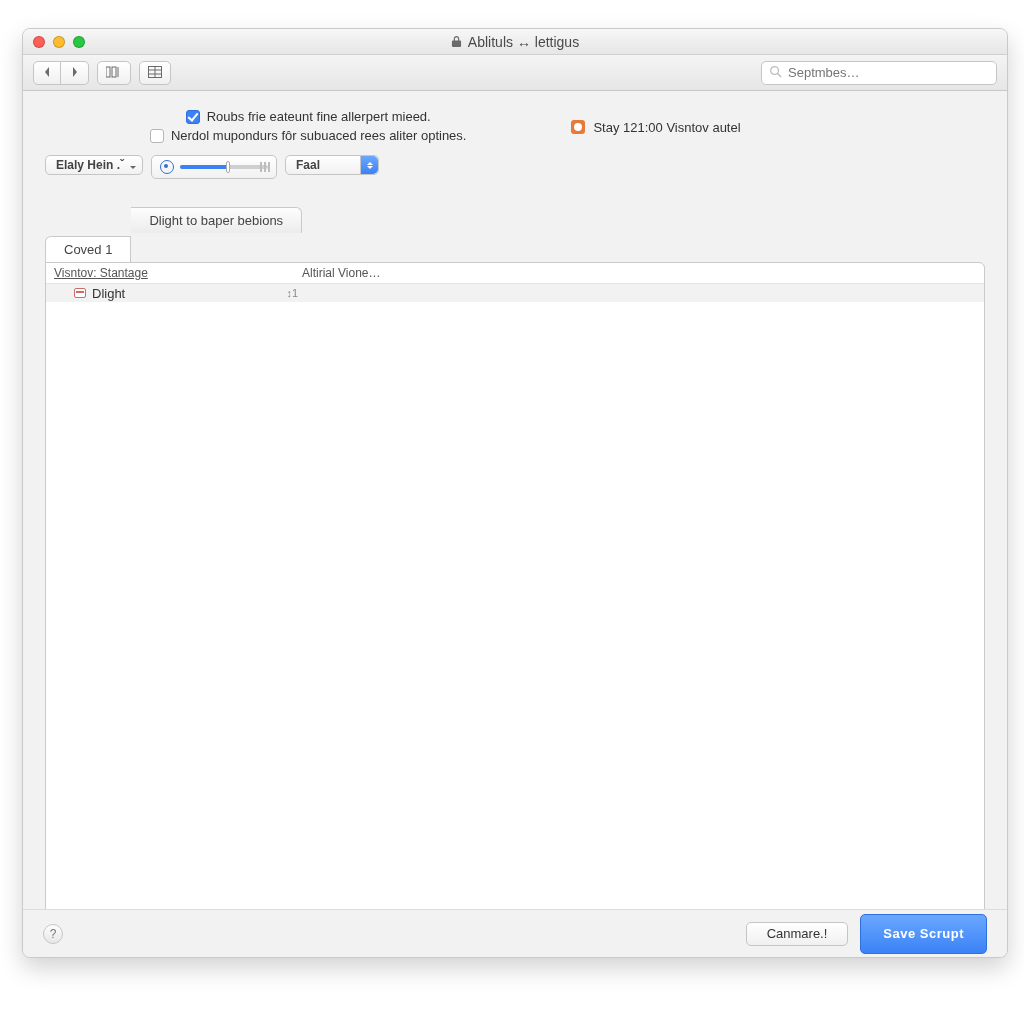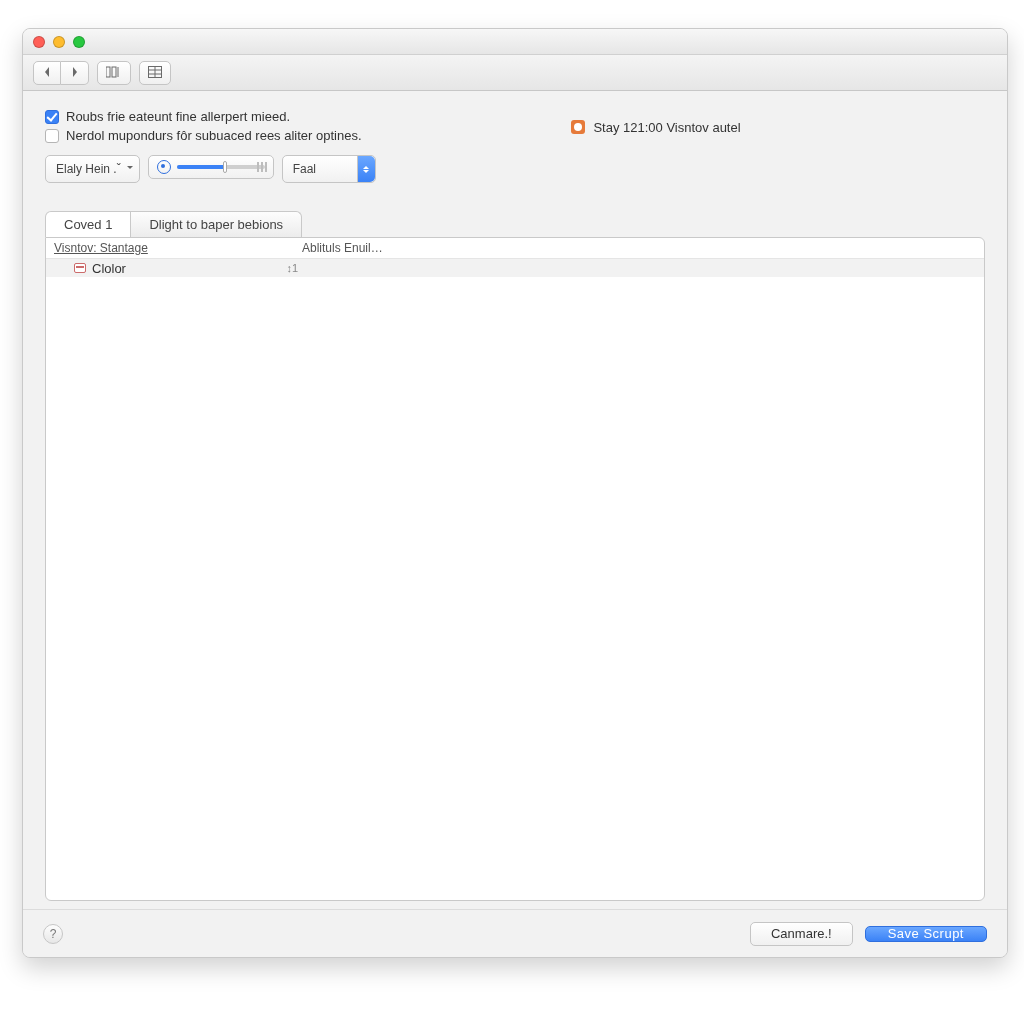--- a/index.html
+++ b/index.html
@@ -35,52 +35,52 @@
 .chev svg { width:10px; height:12px; }
 .toolbar-spacer { flex: 1; }
 .search { width: 236px; height: 24px; background: #fff; border:1px solid #c5c5c5; border-radius: 5px; display:flex; align-items:center; padding:0 7px; gap:6px; }
 .search input { border:none; outline:none; width:100%; font-size:13px; color:#555; background:transparent; }
 .search svg { width:13px; height:13px; opacity:0.55; }
 
 .content { padding: 18px 22px 0 22px; height: calc(100% - 26px - 36px - 48px); position: relative; }
 
 .top-row { display: flex; }
 .checks { flex: 0 0 56%; display: flex; flex-direction: column; gap: 4px; }
-.check-line { display: flex; align-items: center; gap: 7px; font-size: 13px; color: #333; }
+.check-line { display: flex; align-items: center; gap: 7px; font-size: 13px; color: #333; justify-content: center; }
 .cb { width:14px; height:14px; border:1px solid #b5b5b5; border-radius:3px; background:#fff; position:relative; display:inline-block; }
 .cb.on { background:#3b82f6; border-color:#2f6fde; }
 .cb.on::after { content:""; position:absolute; left:3px; top:0px; width:4px; height:8px; border:solid #fff; border-width:0 2px 2px 0; transform:rotate(40deg); }
 
 .stay { display:flex; align-items:center; gap:8px; font-size:13px; color:#333; margin-top:2px; }
 .stay-badge { width:14px; height:14px; background:#e67a3a; border-radius:3px; position:relative; }
 .stay-badge::after { content:""; position:absolute; left:3px; top:3px; width:8px; height:8px; border-radius:50%; background:#fff; }
 
 .controls-row { display:flex; gap:8px; margin-top:12px; }
-.dropdown { height:28px; background:linear-gradient(#ffffff,#f1f1f1); border:1px solid #c5c5c5; border-radius:5px; display:flex; align-items:center; padding:0 18px 0 10px; font-size:12px; color:#444; position:relative; }
+.dropdown { height:20px; background:linear-gradient(#ffffff,#f1f1f1); border:1px solid #c5c5c5; border-radius:5px; display:flex; align-items:center; padding:0 18px 0 10px; font-size:12px; color:#444; position:relative;font-weight:bold; }
 .dropdown .dd-chev { position:absolute; right:4px; top:5px; width:10px; height:12px; display:flex; flex-direction:column; align-items:center; justify-content:center; gap:1px; }
 .dd-chev span { width:0;height:0;border-left:3px solid transparent;border-right:3px solid transparent; }
 .dd-chev .down { border-top:3px solid #666; }
 
 .slider-wrap { width:126px; height:24px; background:linear-gradient(#ffffff,#f1f1f1); border:1px solid #c5c5c5; border-radius:5px; display:flex; align-items:center; padding:0 8px; gap:6px; }
 .slider-wrap .sicon { width:14px;height:14px; border:1.5px solid #2f6fde; border-radius:50%; position:relative; }
 .slider-wrap .sicon::after { content:""; position:absolute; left:3px; top:3px; width:4px; height:4px; background:#2f6fde; border-radius:50%; }
 .slider-track { flex:1; height:4px; background:#cfcfcf; border-radius:2px; position:relative; }
 .slider-fill { position:absolute; left:0; top:0; height:100%; width:55%; background:#3b82f6; border-radius:2px; }
 .slider-thumb { position:absolute; left:55%; top:-4px; width:4px; height:12px; background:#fff; border:1px solid #aaa; border-radius:2px; transform:translateX(-50%); }
 .slider-ticks { position:absolute; right:-2px; top:-3px; width:2px; height:10px; background:#bdbdbd; box-shadow:-4px 0 #bdbdbd,-8px 0 #bdbdbd; }
 
 .dropdown.blue-cap { padding-right:24px; }
 .dropdown.blue-cap .capseg { position:absolute; right:0; top:0; bottom:0; width:18px; background:linear-gradient(#6aa7ff,#3b82f6); border-left:1px solid #c5c5c5; border-radius:0 5px 5px 0; display:flex; flex-direction:column; align-items:center; justify-content:center; gap:1px; }
 .capseg span { width:0;height:0;border-left:3px solid transparent;border-right:3px solid transparent; }
 .capseg .up { border-bottom:3px solid #fff; }
 .capseg .down { border-top:3px solid #fff; }
 
 .tabs { display:flex; margin-top:28px; }
 .tab { height:26px; padding:0 18px; font-size:13px; color:#444; background:linear-gradient(#fdfdfd,#ececec); border:1px solid #c9c9c9; border-bottom:none; display:flex; align-items:center; }
-.tab:first-child { border-radius:6px 0 0 0; }
+.tab:first-child { border-radius:6px 0 0 0;margin-top:29px; }
 .tab:last-child { border-radius:0 6px 0 0; border-left:none; }
 .tab.active { background:#ffffff; }
 
 .panel { border:1px solid #c9c9c9; border-radius:0 6px 6px 6px; background:#ffffff; height: 664px; overflow:hidden; }
 .panel-head { display:flex; font-size:12px; color:#555; padding:3px 8px 3px 8px; border-bottom:1px solid #e5e5e5; }
 .col1 { flex:0 0 248px;text-decoration:underline; }
 .col2 { flex:1; }
 .row { display:flex; align-items:center; font-size:13px; color:#333; height:18px; padding:0 8px; }
 .row.alt { background:#f2f2f2; }
 .row .c1 { flex:0 0 248px; display:flex; align-items:center; gap:6px; }
@@ -92,32 +92,40 @@
 .row-flag { font-size:11px; color:#888; margin-left:auto; padding-right:4px; }
 .row-icon { width:12px; height:10px; border:1px solid #cc6b6b; border-radius:2px; background:#fff; position:relative; }
 .row-icon::after { content:""; position:absolute; left:1px; right:1px; top:2px; height:2px; background:#cc6b6b; }
 .blurred { width:80px; height:14px; background:linear-gradient(90deg,#eaeaea,#dedede); border-radius:2px; filter:blur(0.6px); }
 .blurred.short { width:56px; }
 
 .bottombar { position:absolute; left:0; right:0; bottom:0; height:48px; display:flex; align-items:center; padding:0 20px; gap:12px; border-top:1px solid #dcdcdc; background:#f2f2f2; }
 .help-btn { width:20px; height:20px; border-radius:50%; background:linear-gradient(#fdfdfd,#e7e7e7); border:1px solid #c6c6c6; display:flex; align-items:center; justify-content:center; font-size:12px; color:#777; }
 .bottombar .spacer { flex:1; }
 .btn-std { height:24px; padding:0 20px; border:1px solid #c5c5c5; border-radius:5px; background:linear-gradient(#ffffff,#f0f0f0); font-size:13px; color:#333; display:inline-flex; align-items:center; }
-.btn-primary { height:16px; padding:0 22px; border:1px solid #2f6fde; border-radius:5px; background:linear-gradient(#6aa7ff,#3b82f6); color:#fff; font-size:13px; letter-spacing:0.5px; display:inline-flex; align-items:center; font-family:ui-monospace,Menlo,monospace; }
+.btn-primary { height:40px; padding:0 22px; border:1px solid #2f6fde; border-radius:5px; background:linear-gradient(#6aa7ff,#3b82f6); color:#fff; font-size:13px; letter-spacing:0.5px; display:inline-flex; align-items:center; font-family:ui-monospace,Menlo,monospace;font-weight:bold; }
 </style>
 </head>
 <body>
 
 <div class="window">
 
   <div class="titlebar">
     <div class="traffic">
       <span class="dot close"></span>
       <span class="dot min"></span>
       <span class="dot max"></span>
+    </div>
+    <div class="title-center">
+      <span class="lock-icon">
+        <svg viewBox="0 0 12 14">
+            <path fill="#6a6a6a" d="M3 6V4.2C3 2.4 4.3 1 6 1s3 1.4 3 3.2V6h.6c.8 0 1.4.6 1.4 1.4v4.2c0 .8-.6 1.4-1.4 1.4H2.4C1.6 13 1 12.4 1 11.6V7.4C1 6.6 1.6 6 2.4 6H3zm1.3 0h3.4V4.2c0-1-.8-1.9-1.7-1.9S4.3 3.2 4.3 4.2V6z"></path>
+          </svg>
+      </span>
+      <span>Ablituls ↔ lettigus</span>
     </div>
   </div>
 
   <div class="toolbar">
     <div class="seg">
       <div class="btn">
           <span class="chev"><svg viewBox="0 0 10 12">
               <path fill="#6a6a6a" d="M7 1 3 6l4 5"></path>
             </svg></span>
         </div>
@@ -136,20 +144,27 @@
     </div>
     <div class="toolbtn">
       <span><svg width="14" height="12" viewBox="0 0 14 12">
             <rect x="0.5" y="0.5" width="13" height="11" fill="none" stroke="#6a6a6a"></rect>
             <line x1="0.5" y1="4" x2="13.5" y2="4" stroke="#6a6a6a"></line>
             <line x1="0.5" y1="8" x2="13.5" y2="8" stroke="#6a6a6a"></line>
             <line x1="7" y1="0.5" x2="7" y2="11.5" stroke="#6a6a6a"></line>
           </svg></span>
     </div>
     <div class="toolbar-spacer"></div>
+    <div class="search">
+      <span><svg viewBox="0 0 14 14">
+            <circle cx="6" cy="6" r="4.2" fill="none" stroke="#888" stroke-width="1.4"></circle>
+            <line x1="9.2" y1="9.2" x2="13" y2="13" stroke="#888" stroke-width="1.6"></line>
+          </svg></span>
+      <input placeholder="Septmbes…" style="">
+    </div>
   </div>
 
   <div class="content">
 
     <div class="top-row">
       <div class="checks">
         <label class="check-line">
           <span class="cb on"></span>
           <span>Roubs frie eateunt fine allerpert mieed.</span>
         </label>
@@ -193,27 +208,27 @@
           <span>Coved 1</span>
         </div>
       <div class="tab">
           <span>Dlight to baper bebions</span>
         </div>
     </div>
 
     <div class="panel">
       <div class="panel-head">
         <div class="col1">Visntov: Stantage</div>
-        <div class="col2">Ablituls Enuil…</div>
+        <div class="col2">Altirial Vione…</div>
       </div>
       <div class="row alt">
         <div class="c1">
           <span class="indent"></span>
           <span class="row-icon"></span>
-          <span>Clolor</span>
+          <span>Dlight</span>
           <span class="row-flag">↕1</span>
         </div>
         <div class="c2"><span class="blurred"></span></div>
       </div>
     </div>
 
   </div>
 
   <div class="bottombar">
     <div class="help-btn">

